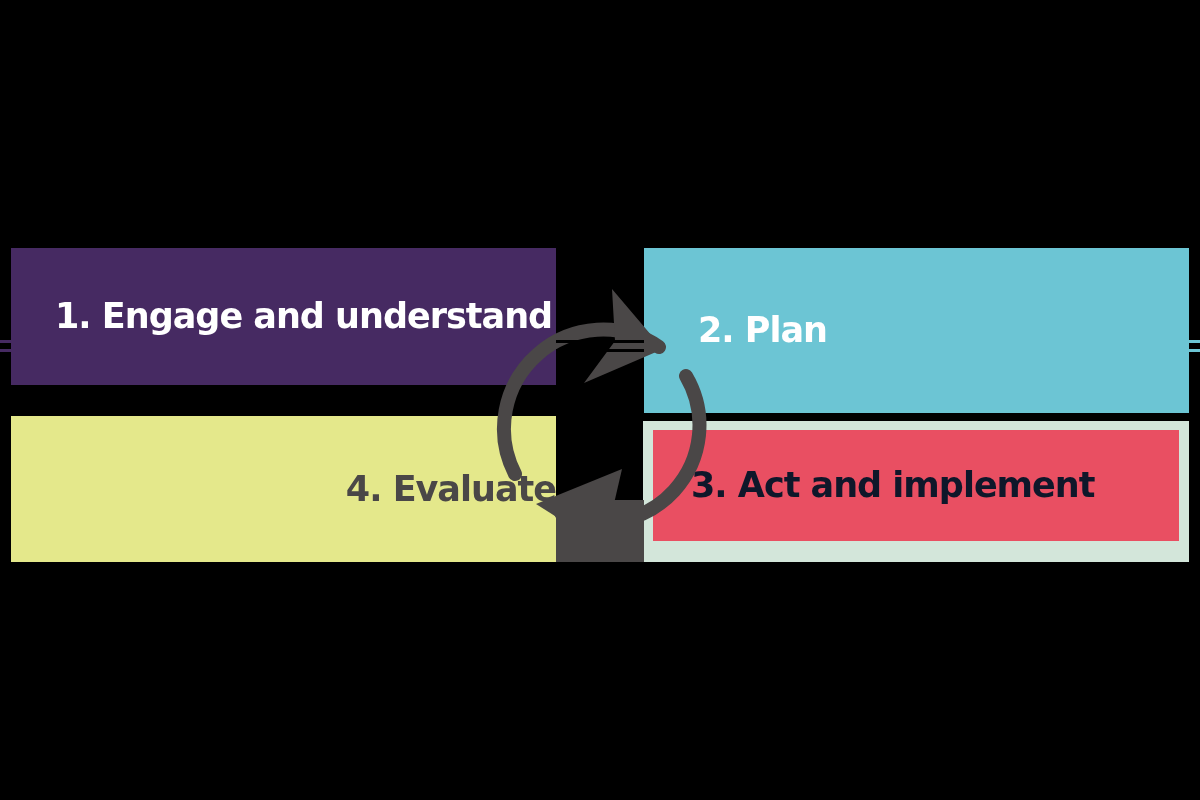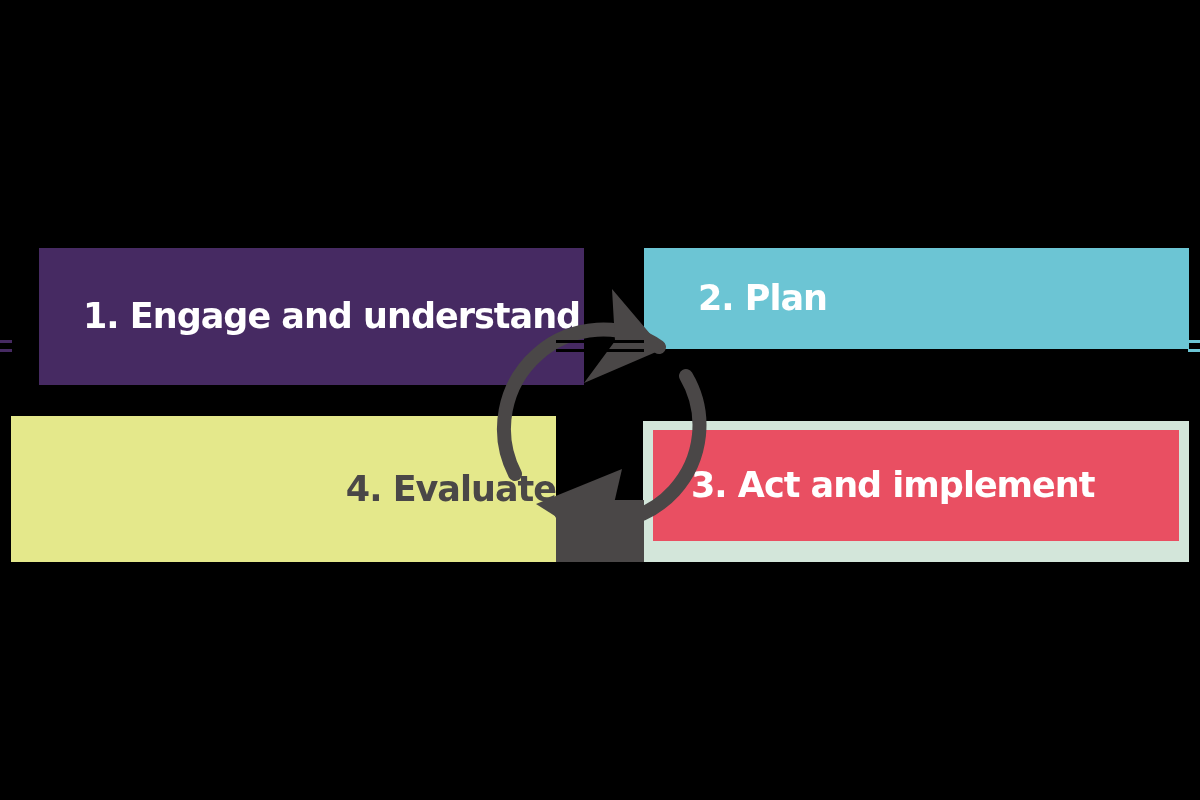--- a/index.html
+++ b/index.html
@@ -23,21 +23,21 @@
     box-sizing: border-box;
   }
   .label {
     font-weight: 700;
     font-size: 35px;
     letter-spacing: -1px;
     white-space: nowrap;
     line-height: 1;
   }
   .step1 { left: 11px;  top: 248px; width: 545px; height: 137px; padding-left: 44px; }
-  .step2 { left: 644px; top: 248px; width: 545px; height: 101px; padding-left: 54px; }
+  .step2 { left: 644px; top: 248px; width: 545px; height: 165px; padding-left: 54px; }
   .step4 { left: 11px;  top: 416px; width: 545px; height: 146px; padding-left: 44px; }
   .frame3 { position: absolute; left: 643px; top: 421px; width: 546px; height: 141px; z-index: 10; }
   .step3 { left: 10px; top: 9px; width: 526px; height: 111px; padding-left: 38px; }
   .arrow-layer {
     position: absolute;
     left: 0; top: 0;
     z-index: 20;
     pointer-events: none;
   }
   .artifact {
@@ -49,31 +49,31 @@
   .art-mid    { left: 556px;  width: 88px; }
   .art-right  { left: 1188px; width: 12px; }
   .art-row1 { top: 340px; }
   .art-row2 { top: 349px; }
 </style>
 </head>
 <body>
 
 <div class="stage">
 
-  <div class="box step1" style="background-color: rgb(70, 42, 98); margin-left: 28px;">
+  <div class="box step1" style="background-color: rgb(70, 42, 98);">
     <span class="label" style="color: rgb(255, 255, 255);">1. Engage and understand</span>
   </div>
 
   <div class="box step2" style="background-color: rgb(108, 197, 212);">
     <span class="label" style="color: rgb(255, 255, 255);">2. Plan</span>
   </div>
 
   <div class="frame3" style="background-color: rgb(211, 230, 218);">
     <div class="box step3" style="background-color: rgb(233, 79, 98);">
-      <span class="label" style="color: #ffffff;">3. Act and implement</span>
+      <span class="label" style="color: #0f172a;">3. Act and implement</span>
     </div>
   </div>
 
   <div class="box step4" style="background-color: rgb(228, 232, 139); justify-content: flex-end;">
     <span class="label" style="color: rgb(74, 71, 71);">4. Evaluate</span>
   </div>
 
   <svg class="arrow-layer" width="1200" height="800" viewBox="0 0 1200 800">
 
     <path d="M 515 474 A 99 99 0 0 1 659 347" fill="none" stroke-width="14" stroke-linecap="round" stroke="#4a4747"></path>

